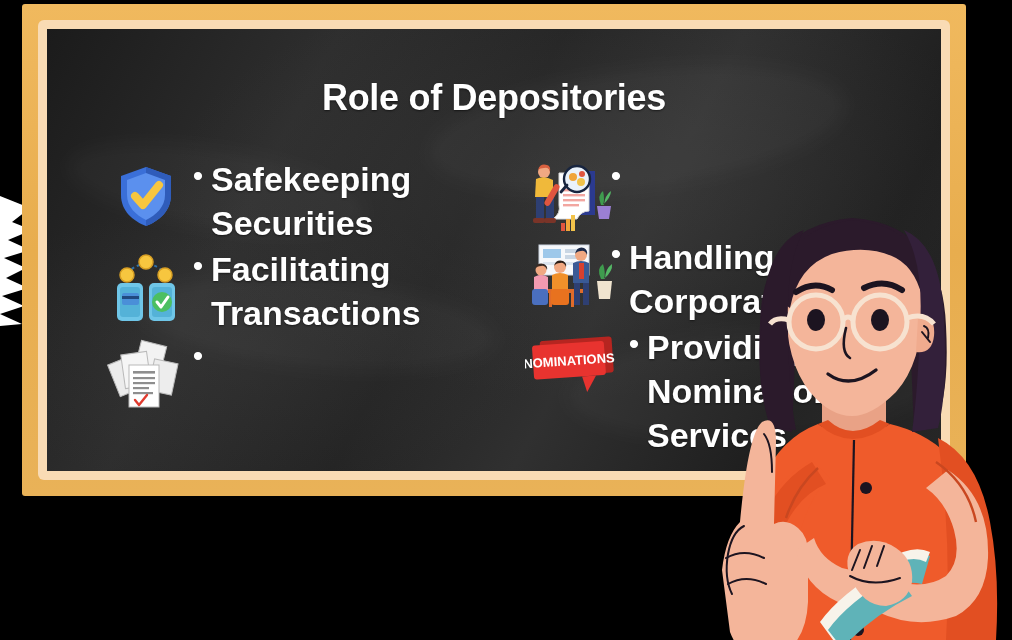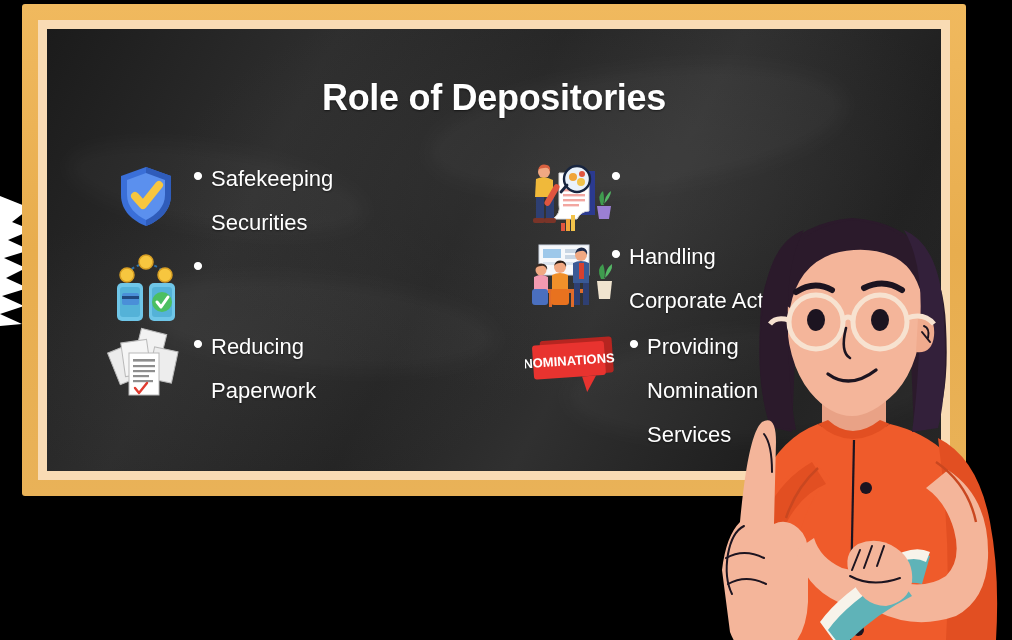--- a/index.html
+++ b/index.html
@@ -46,21 +46,21 @@
     box-shadow: 0 2px 0 rgba(0,0,0,0.35);
     z-index: 3;
   }
   .board-frame-inner-bevel {
     position: absolute;
     left: 16px;
     top: 16px;
     right: 16px;
     bottom: 16px;
     background: #f9dbb4;
-    border-radius: 0;
+    border-radius: 6px;
   }
   .board-surface {
     position: absolute;
     left: 9px;
     top: 9px;
     right: 9px;
     bottom: 9px;
     background:
       radial-gradient(ellipse 620px 300px at 62% 36%, rgba(78,78,78,0.30) 0%, rgba(40,40,40,0) 70%),
       radial-gradient(ellipse 420px 200px at 22% 72%, rgba(70,70,70,0.22) 0%, rgba(40,40,40,0) 72%),
@@ -124,23 +124,23 @@
     flex: 0 0 auto;
     width: 26px;
     color: #ffffff;
     font-size: 30px;
     line-height: 38px;
     text-align: center;
   }
   .bullet-text {
     flex: 1 1 auto;
     color: #ffffff;
-    font-size: 22px;
+    font-size: 34px;
     line-height: 44px;
-    font-weight: normal;
+    font-weight: bold;
     text-shadow: 0 1px 2px rgba(0,0,0,0.5);
     white-space: pre-line;
   }
 
   
   .person {
     position: absolute;
     left: 700px;
     top: 192px;
     width: 312px;
@@ -197,20 +197,22 @@
                   <rect x="42" y="34" width="26" height="38" rx="5" fill="#6fc6e8"></rect>
                   <rect x="45" y="38" width="20" height="30" rx="3" fill="#54b2d8"></rect>
                   <circle cx="55" cy="53" r="10" fill="#4cbf62"></circle>
                   <path d="M50 53 L54 58 L61 48" stroke="#ffffff" stroke-width="3" fill="none" stroke-linecap="round" stroke-linejoin="round"></path>
                   <circle cx="20" cy="26" r="7" fill="#f7c63f" stroke="#d89f24" stroke-width="1.5"></circle>
                   <circle cx="39" cy="13" r="7" fill="#f7c63f" stroke="#d89f24" stroke-width="1.5"></circle>
                   <circle cx="58" cy="26" r="7" fill="#f7c63f" stroke="#d89f24" stroke-width="1.5"></circle>
                 </svg>
               </div>
               <div class="bullet-dot">•</div>
+              <div class="bullet-text">Facilitating
+Transactions</div>
             </div>
 
             <div class="bullet-row">
               <div class="bullet-icon">
                 <svg viewBox="0 0 78 74" width="78" height="74">
                   <g stroke="#b9b9b9" stroke-width="1">
                     <rect x="30" y="4" width="26" height="34" fill="#f2f2f2" transform="rotate(14 43 21)"></rect>
                     <rect x="6" y="20" width="26" height="34" fill="#ececec" transform="rotate(-22 19 37)"></rect>
                     <rect x="44" y="22" width="24" height="32" fill="#ededed" transform="rotate(12 56 38)"></rect>
                     <rect x="16" y="14" width="26" height="34" fill="#f5f5f5" transform="rotate(-8 29 31)"></rect>
@@ -220,22 +222,20 @@
                     <rect x="26" y="32" width="22" height="2.6"></rect>
                     <rect x="26" y="38" width="22" height="2.2"></rect>
                     <rect x="26" y="43" width="22" height="2.2"></rect>
                     <rect x="26" y="48" width="16" height="2.2"></rect>
                     <rect x="26" y="53" width="20" height="2.2"></rect>
                   </g>
                   <path d="M28 61 L32 66 L40 56" stroke="#e03b2f" stroke-width="2.4" fill="none" stroke-linecap="round" stroke-linejoin="round"></path>
                 </svg>
               </div>
               <div class="bullet-dot">•</div>
-              <div class="bullet-text">Reducing
-Paperwork</div>
             </div>
 
           </div>
 
           <div class="column right">
 
             <div class="bullet-row">
               <div class="bullet-icon">
                 <svg viewBox="0 0 90 74" width="90" height="74">
                   <path d="M44 12 L70 12 L70 56 L38 56 Q44 50 44 44 Z" fill="#2b3a8f"></path>

